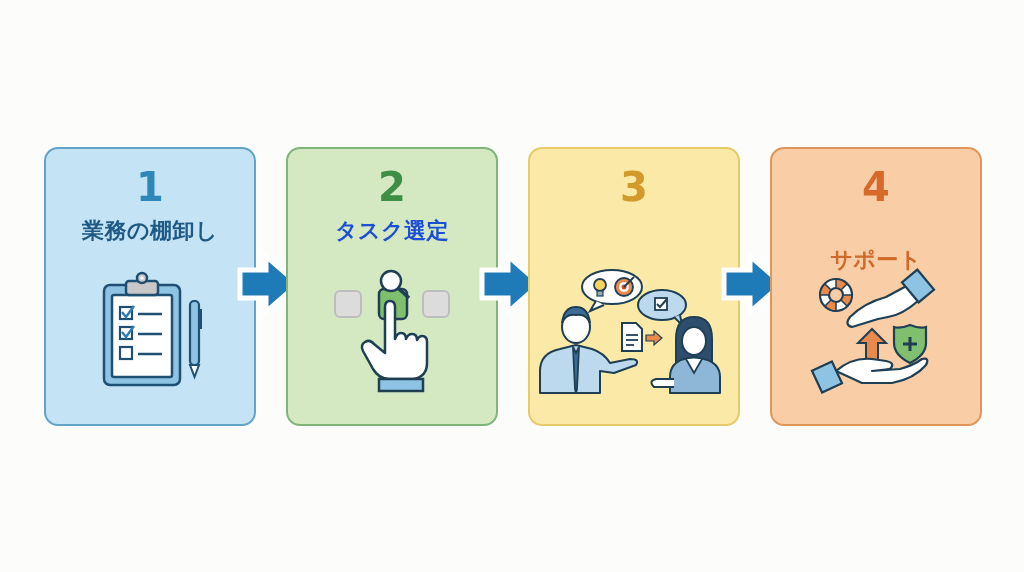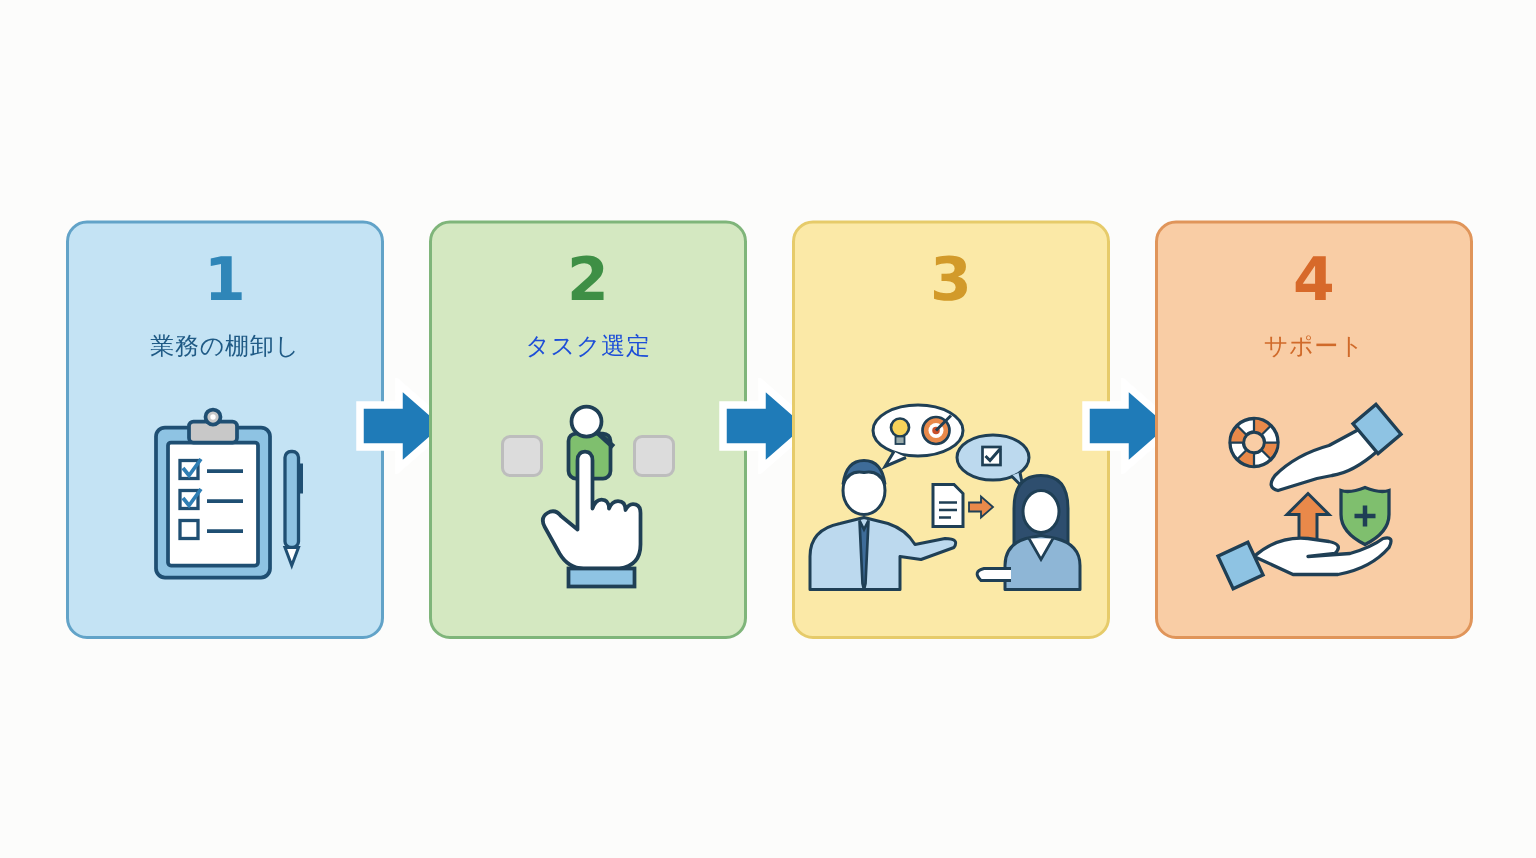--- a/index.html
+++ b/index.html
@@ -21,27 +21,27 @@
     .c1 { left: 44px;  background: #c4e3f4; border-color: #62a3c8; }
     .c2 { left: 286px; background: #d4e8c1; border-color: #7fb57a; }
     .c3 { left: 528px; background: #fbe9a7; border-color: #e6cb6a; }
     .c4 { left: 770px; background: #f9cda5; border-color: #e0955a; }
     .num {
       position: absolute; left: 0; right: 0; top: 16px;
       font-size: 40px; font-weight: bold; line-height: 44px;
     }
     .title {
       position: absolute; left: 0; right: 0; top: 68px;
-      font-size: 16px; font-weight: normal; line-height: 28px;
+      font-size: 22px; font-weight: bold; line-height: 28px;
       letter-spacing: 0.5px;
     }
     .c1 .num { color: #2f86b8; } .c1 .title { color: #1f5a85; }
     .c2 .num { color: #3e8f45; } .c2 .title { color: #1d4ed8; }
     .c3 .num { color: #d29a2a; } .c3 .title { color: #c88a22; }
-    .c4 .num { color: #d7692a; } .c4 .title { color: #d06a2a; }
+    .c4 .num { color: #d7692a; } .c4 .title { color: #d06a2a; margin-top: 29px; }
     .illus {
       position: absolute; left: 0; right: 0; top: 118px; height: 140px;
     }
     .illus svg { display: block; margin: 0 auto; }
     .arrow {
       position: absolute; top: 252px; width: 66px; height: 64px;
     }
     .a1 { left: 236px; } .a2 { left: 478px; } .a3 { left: 720px; }
   </style>
 </head>

